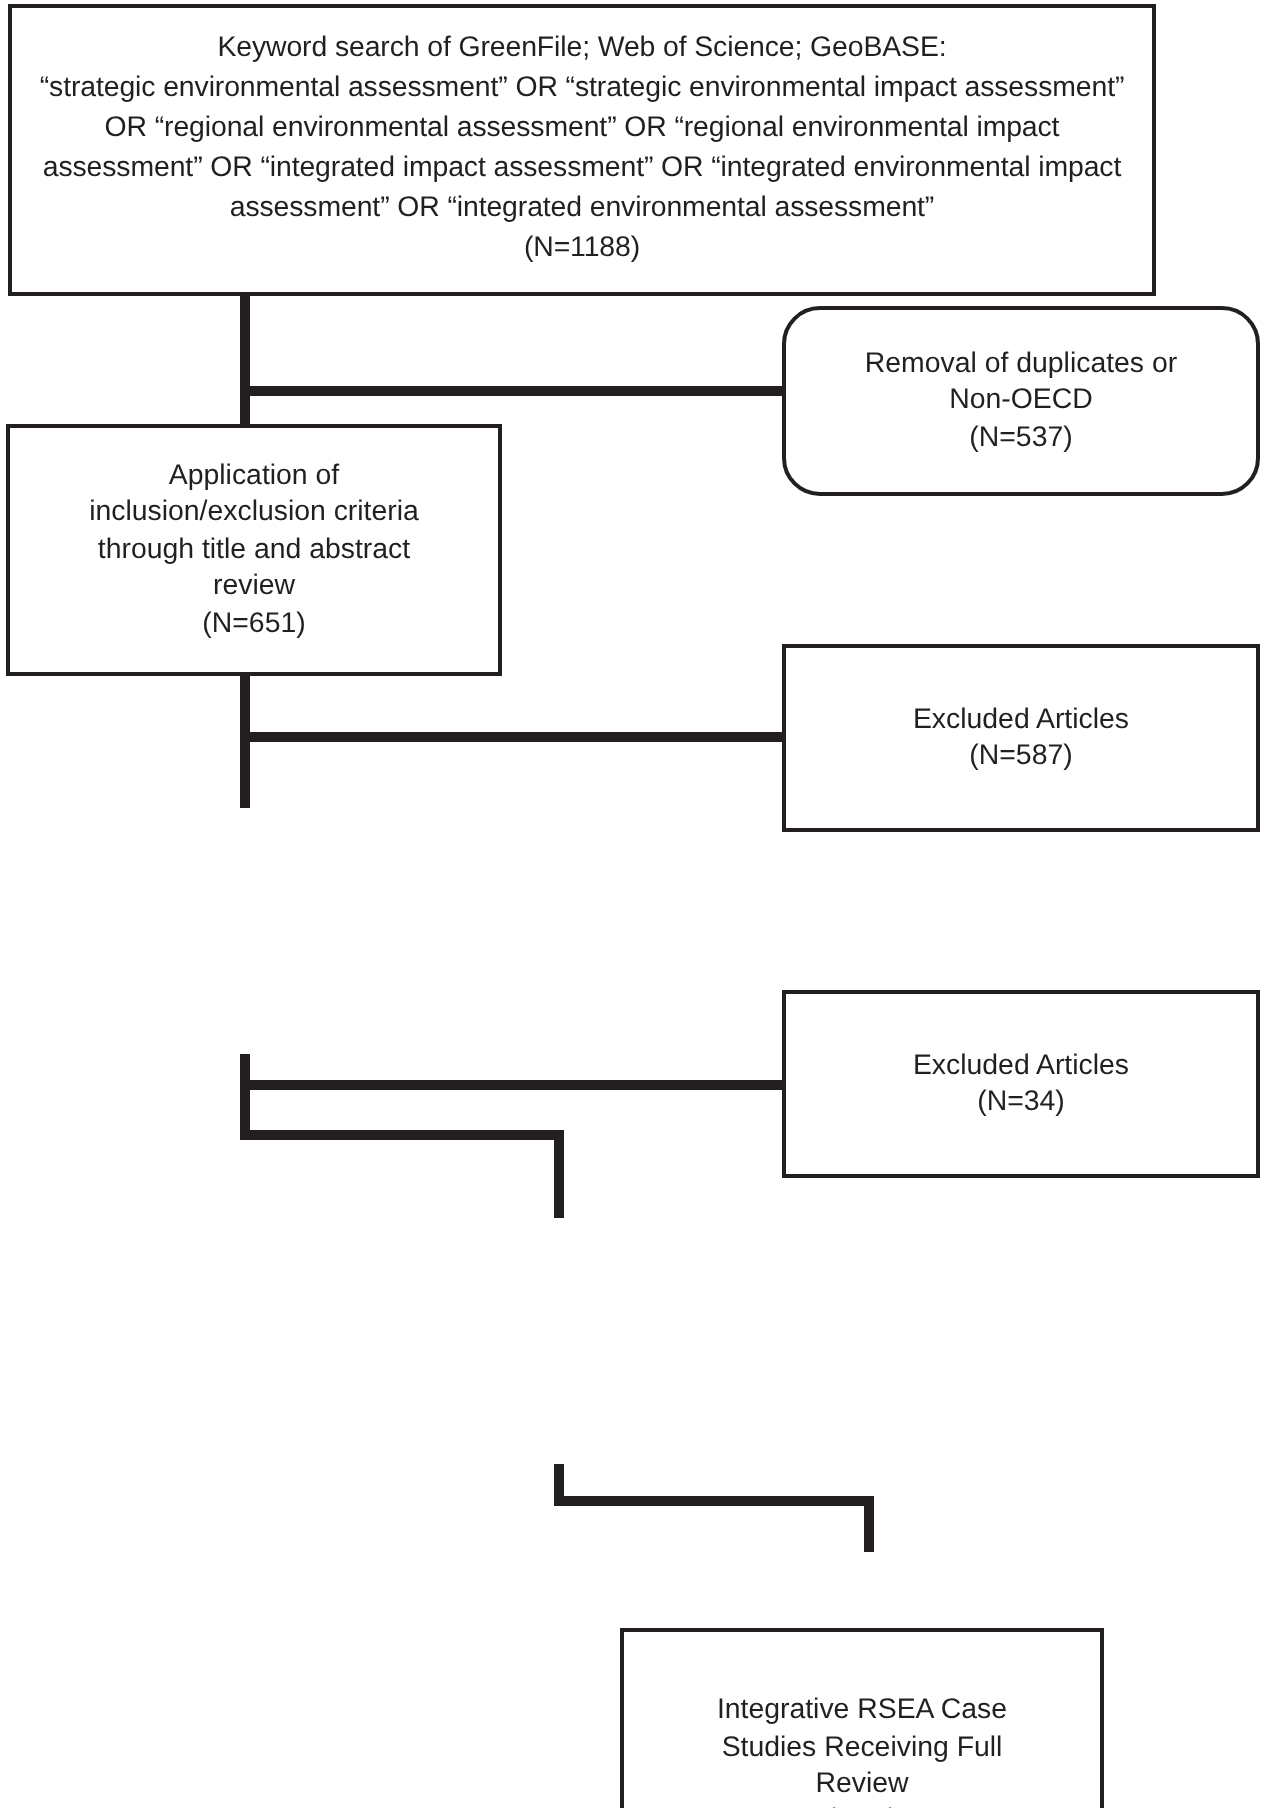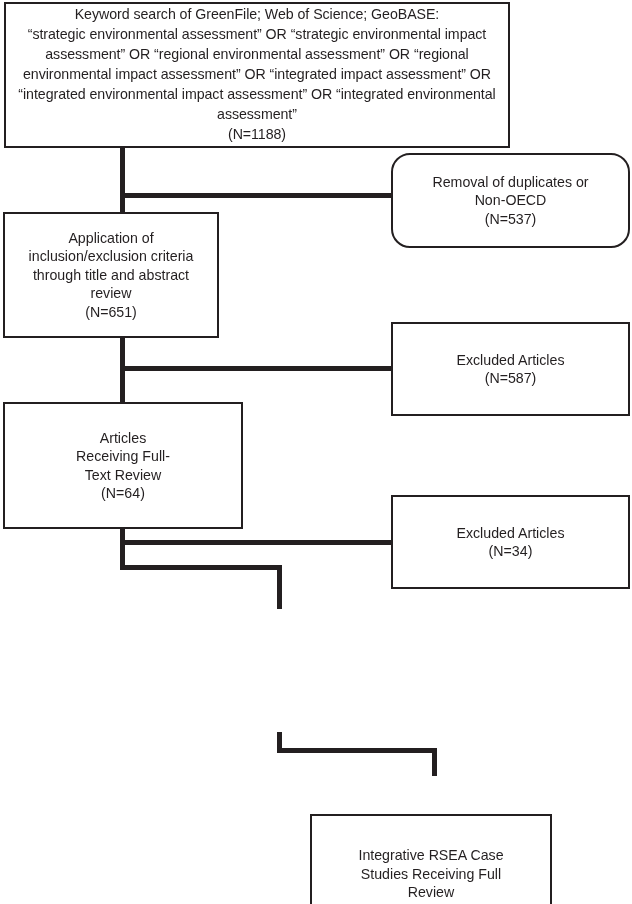--- a/index.html
+++ b/index.html
@@ -30,27 +30,27 @@
   }
   .node .node-text {
     display: block;
     width: 100%;
     padding: 0 6px;
     box-sizing: border-box;
     white-space: pre-line;
     line-height: 1.30;
   }
   
-  #node-search   { left: 4px;   top: 2px;   width: 506px; height: 146px; }
+  #node-search   { left: 4px;   top: 2px;   width: 574px; height: 146px; }
   #node-search .node-text { font-size: 14.2px; line-height: 1.40; letter-spacing: -0.05px; }
 
   #node-dupes    { left: 391px; top: 153px; width: 239px; height: 95px; border-radius: 19px; }
   #node-dupes .node-text { font-size: 14.2px; }
 
-  #node-criteria { left: 3px;   top: 212px; width: 216px; height: 126px; }
+  #node-criteria { left: 3px;   top: 212px; width: 248px; height: 126px; }
   #node-criteria .node-text { font-size: 14.2px; }
 
   #node-excl587  { left: 391px; top: 322px; width: 239px; height: 94px; }
   #node-excl587 .node-text { font-size: 14.2px; }
 
   #node-fulltext { left: 3px;   top: 402px; width: 240px; height: 127px; }
   #node-fulltext .node-text { font-size: 14.2px; }
 
   #node-excl34   { left: 391px; top: 495px; width: 239px; height: 94px; }
   #node-excl34 .node-text { font-size: 14.2px; }
@@ -116,26 +116,20 @@
 through title and abstract
 review
 (N=651)</span>
   </div>
 
   <div class="node" id="node-excl587">
     <span class="node-text">Excluded Articles
 (N=587)</span>
   </div>
 
-  <div class="node" id="node-fulltext">
-    <span class="node-text">Articles
-Receiving Full-
-Text Review
-(N=64)</span>
-  </div>
 
   <div class="node" id="node-excl34">
     <span class="node-text">Excluded Articles
 (N=34)</span>
   </div>
 
 
   <div class="node" id="node-rsea">
     <span class="node-text">Integrative RSEA Case
 Studies Receiving Full

